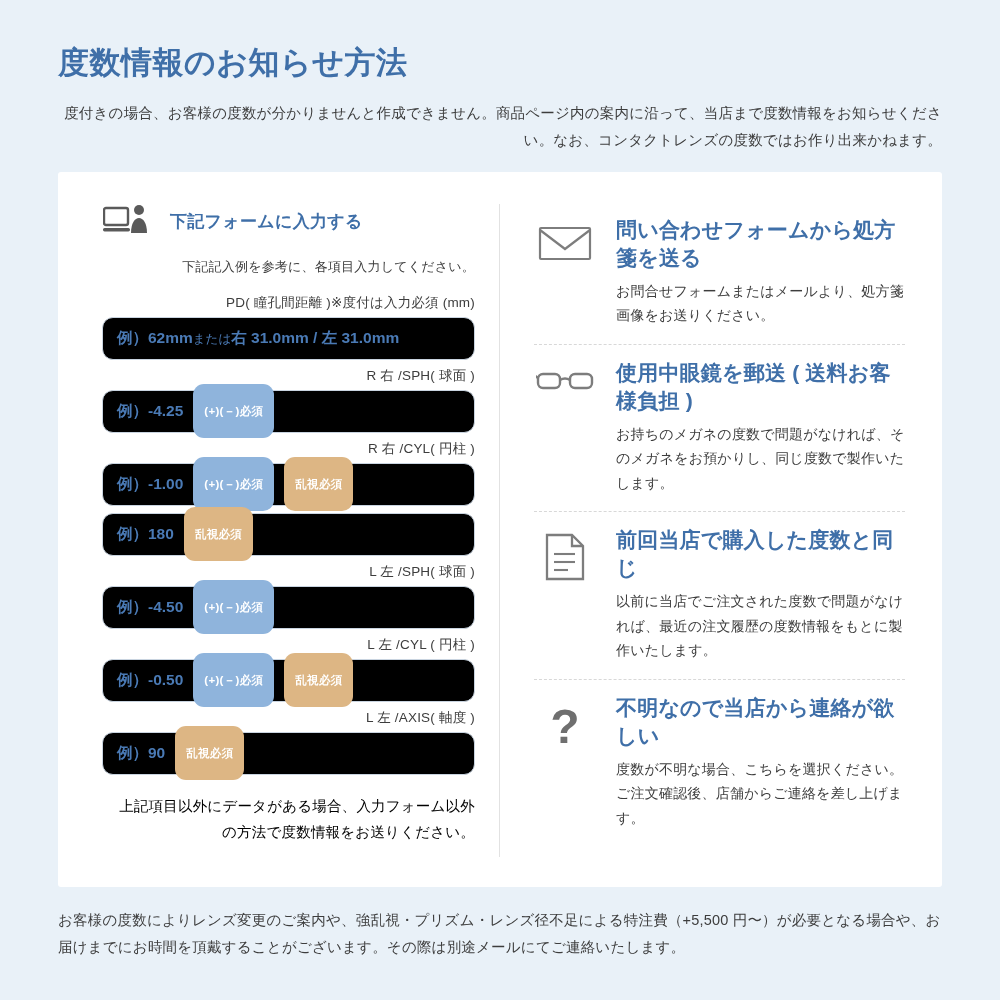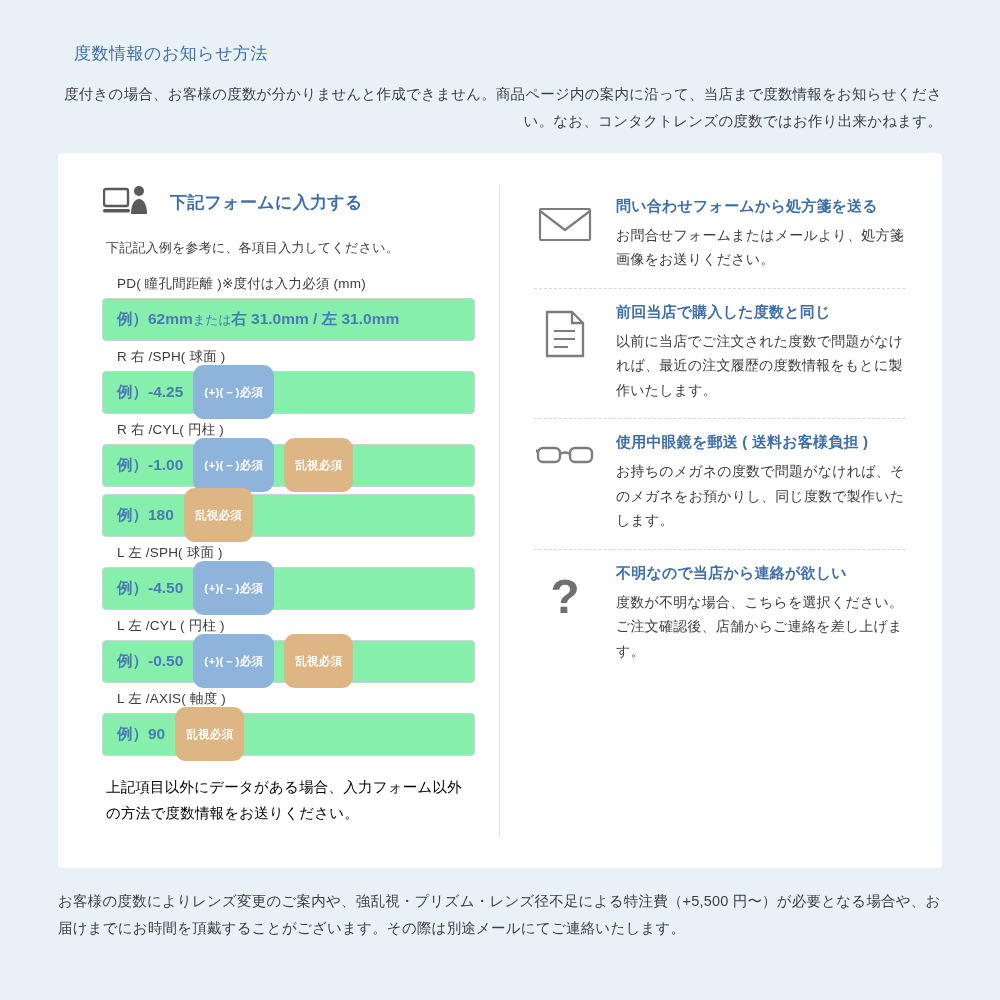--- a/index.html
+++ b/index.html
@@ -10,25 +10,25 @@
     color:#3b3b3b;
     overflow:hidden;
   }
   .page{
     position:relative;
     width:1000px;height:1000px;
     box-sizing:border-box;
     padding:42px 58px 0 58px;
   }
   .title{
-    font-size:17px;
-    font-weight:normal;
+    font-size:31px;
+    font-weight:bold;
     color:#3f6fa8;
     letter-spacing:.5px;
-    margin:0 0 16px 16px;
+    margin:0 0 16px 0;
   }
   .lead{
     font-size:14.5px;
     line-height:1.85;
     color:#3d3d3d;
     margin:0 0 18px 0;
     letter-spacing:.2px;
     text-align:right;
   }
   .card{
@@ -36,20 +36,21 @@
     border-radius:3px;
     display:flex;
     padding:26px 30px 24px 30px;
     box-sizing:border-box;
     min-height:715px;
   }
   .col-left{
     width:calc(50% - 1px);
     box-sizing:border-box;
     padding:4px 24px 0 14px;
+    text-align:right;
   }
   .divider{
     width:1px;
     background:#e2e2e2;
     margin:6px 0;
   }
   .col-right{
     width:calc(50% - 1px);
     box-sizing:border-box;
     padding:4px 6px 0 34px;
@@ -68,27 +69,27 @@
   }
   .left-sub{
     font-size:13px;color:#3d3d3d;margin:0 0 18px 4px;letter-spacing:.2px;
   }
   .field{margin-bottom:7px;}
   .field-label{
     font-size:13.5px;color:#3d3d3d;margin:0 0 5px 15px;letter-spacing:.2px;
   }
   .field-box{
     border:1px solid #c9d4e0;
-    border-radius:4px;
+    border-radius:11px;
     height:43px;
     display:flex;
     align-items:center;
     padding:0 14px;
     box-sizing:border-box;
-    background:#86efac;
+    background:#000000;
     gap:10px;
   }
   .ex{
     color:#4a7ab5;
     font-size:15.5px;
     font-weight:bold;
     white-space:nowrap;
   }
   .ex .thin{font-weight:normal;font-size:12.5px;color:#4a7ab5;}
   .pill{
@@ -118,21 +119,21 @@
     align-items:flex-start;
   }
   .r-item + .r-item{border-top:1px dashed #d8d8d8;}
   .r-icon{
     width:62px;min-width:62px;
     display:flex;align-items:center;justify-content:center;
     padding-top:6px;
     color:#8a8a8a;
   }
   .r-title{
-    font-size:15px;font-weight:bold;color:#3f6fa8;margin:0 0 7px 0;letter-spacing:.2px;
+    font-size:21px;font-weight:bold;color:#3f6fa8;margin:0 0 7px 0;letter-spacing:.2px;
   }
   .r-text{
     font-size:14px;line-height:1.75;color:#3d3d3d;letter-spacing:.2px;
   }
 
   .footnote{
     font-size:14.5px;
     line-height:1.9;
     color:#3d3d3d;
     margin-top:20px;
@@ -239,51 +240,51 @@
         </div>
         <div>
           <div class="r-title">問い合わせフォームから処方箋を送る</div>
           <div class="r-text">お問合せフォームまたはメールより、処方箋画像をお送りください。</div>
         </div>
       </div>
 
 
       <div class="r-item">
         <div class="r-icon">
+          <svg width="58" height="30" viewBox="0 0 58 30">
+            <rect x="2" y="9" width="22" height="14" rx="5" fill="none" stroke="#7d7d7d" stroke-width="2.4"></rect>
+            <rect x="34" y="9" width="22" height="14" rx="5" fill="none" stroke="#7d7d7d" stroke-width="2.4"></rect>
+            <path d="M24 15 q5 -3 10 0" fill="none" stroke="#7d7d7d" stroke-width="2.4"></path>
+            <path d="M2 13 L-2 10" fill="none" stroke="#7d7d7d" stroke-width="2.4"></path>
+          </svg>
+        </div>
+        <div>
+          <div class="r-title">使用中眼鏡を郵送 ( 送料お客様負担 )</div>
+          <div class="r-text">お持ちのメガネの度数で問題がなければ、そのメガネをお預かりし、同じ度数で製作いたします。</div>
+        </div>
+      </div>
+
+      <div class="r-item">
+        <div class="r-icon">
           <svg width="44" height="50" viewBox="0 0 44 50">
             <path d="M4 3 H29 L40 14 V47 H4 Z" fill="none" stroke="#7d7d7d" stroke-width="2.3"></path>
             <path d="M29 3 V14 H40" fill="none" stroke="#7d7d7d" stroke-width="2.3"></path>
             <line x1="11" y1="22" x2="32" y2="22" stroke="#7d7d7d" stroke-width="2.1"></line>
             <line x1="11" y1="30" x2="32" y2="30" stroke="#7d7d7d" stroke-width="2.1"></line>
             <line x1="11" y1="38" x2="25" y2="38" stroke="#7d7d7d" stroke-width="2.1"></line>
           </svg>
         </div>
         <div>
           <div class="r-title">前回当店で購入した度数と同じ</div>
           <div class="r-text">以前に当店でご注文された度数で問題がなければ、最近の注文履歴の度数情報をもとに製作いたします。</div>
         </div>
       </div>
 
       <div class="r-item">
         <div class="r-icon">
-          <svg width="58" height="30" viewBox="0 0 58 30">
-            <rect x="2" y="9" width="22" height="14" rx="5" fill="none" stroke="#7d7d7d" stroke-width="2.4"></rect>
-            <rect x="34" y="9" width="22" height="14" rx="5" fill="none" stroke="#7d7d7d" stroke-width="2.4"></rect>
-            <path d="M24 15 q5 -3 10 0" fill="none" stroke="#7d7d7d" stroke-width="2.4"></path>
-            <path d="M2 13 L-2 10" fill="none" stroke="#7d7d7d" stroke-width="2.4"></path>
-          </svg>
-        </div>
-        <div>
-          <div class="r-title">使用中眼鏡を郵送 ( 送料お客様負担 )</div>
-          <div class="r-text">お持ちのメガネの度数で問題がなければ、そのメガネをお預かりし、同じ度数で製作いたします。</div>
-        </div>
-      </div>
-
-      <div class="r-item">
-        <div class="r-icon">
           <svg width="44" height="52" viewBox="0 0 44 52">
             <text x="22" y="43" font-size="48" font-weight="bold" text-anchor="middle" fill="#6f6f6f" font-family="Liberation Sans, sans-serif">?</text>
           </svg>
         </div>
         <div>
           <div class="r-title">不明なので当店から連絡が欲しい</div>
           <div class="r-text">度数が不明な場合、こちらを選択ください。ご注文確認後、店舗からご連絡を差し上げます。</div>
         </div>
       </div>
 

